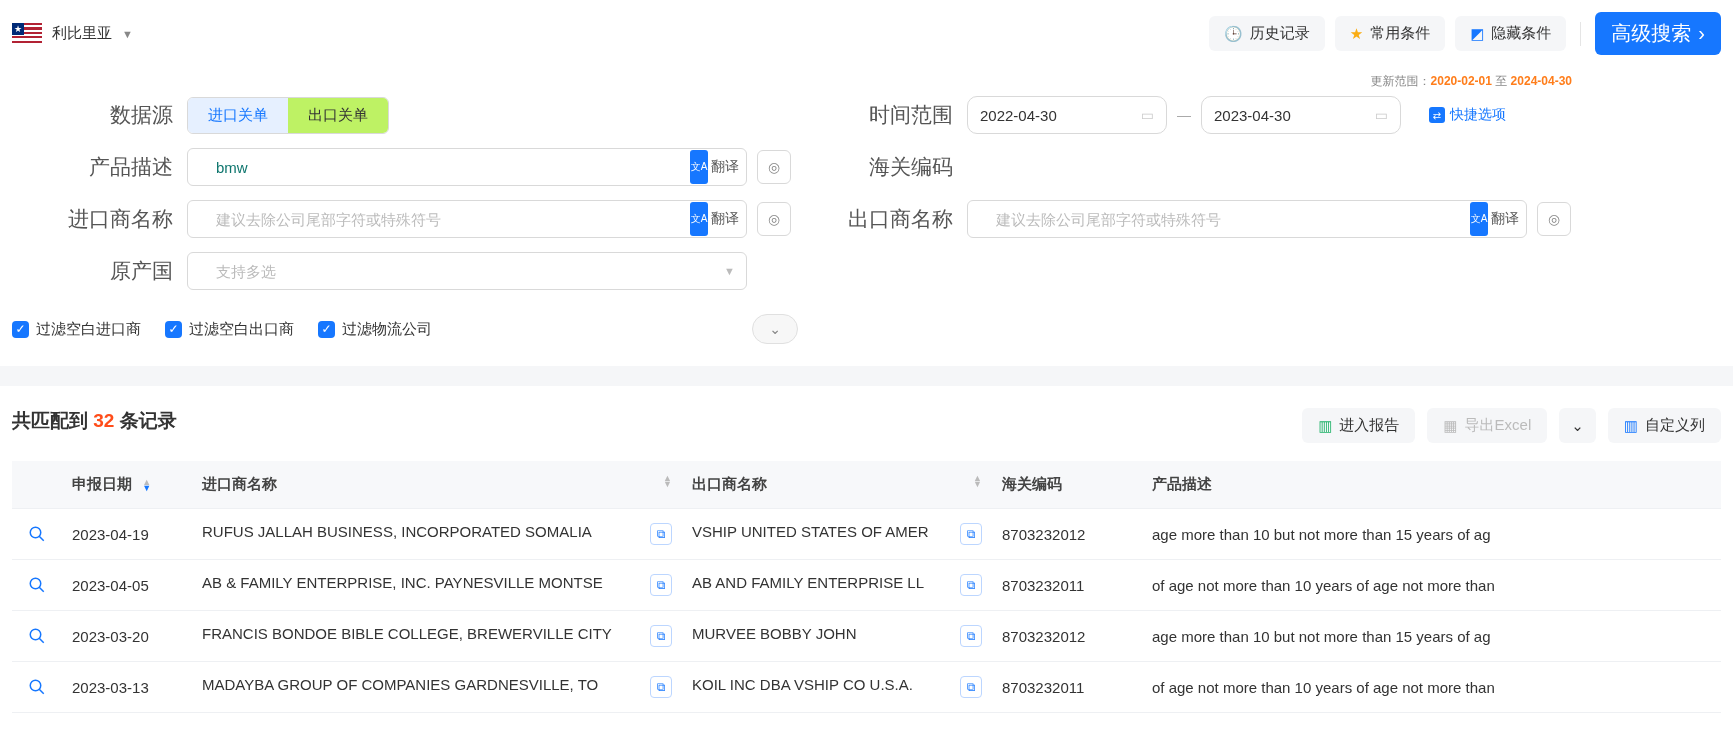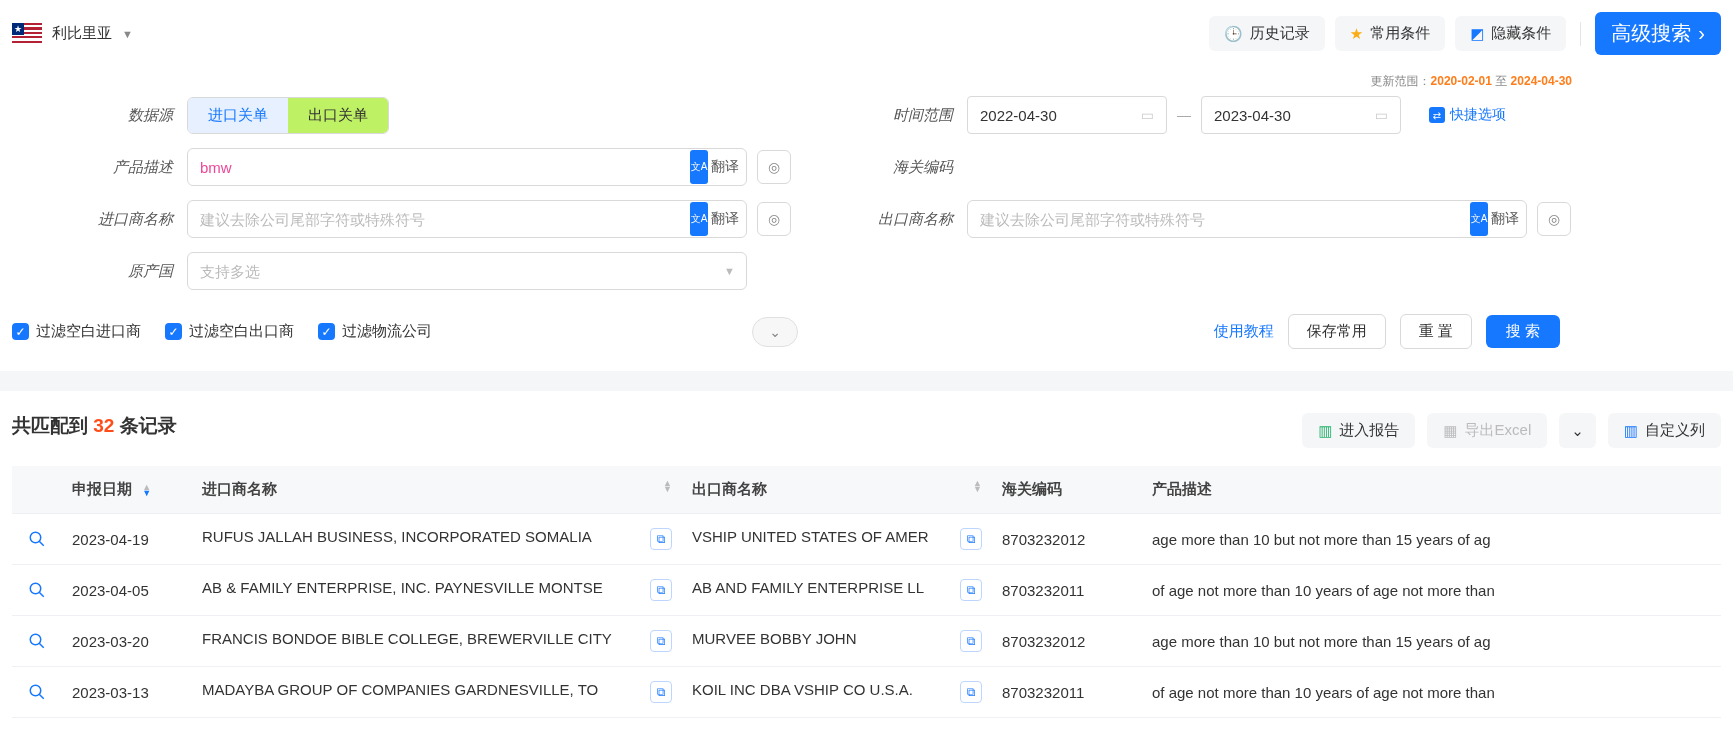--- a/index.html
+++ b/index.html
@@ -13,31 +13,31 @@
 .top-actions { display: flex; align-items: center; gap: 10px; }
 .pill-btn { display: flex; align-items: center; gap: 7px; padding: 8px 15px; border-radius: 6px; background: #f5f6f8; cursor: pointer; font-size: 15px; }
 .pill-btn .ico { font-size: 15px; }
 .vbar { width: 1px; height: 24px; background: #e5e5e5; margin: 0 4px; }
 .adv-btn { display: flex; align-items: center; gap: 7px; padding: 8px 16px; border-radius: 6px; background: #1677ff; color: #fff; cursor: pointer; font-size: 20px; }
 .form-area { padding: 0 12px; }
 .update-range { text-align: right; max-width: 1560px; margin-bottom: 6px; font-size: 12px; color: #888; }
 .update-range .d { color: #ff7d1a; font-weight: 600; }
 .row { display: flex; max-width: 1560px; margin-bottom: 14px; }
 .cell { display: flex; align-items: center; flex: 1; }
-.lbl { width: 175px; text-align: right; padding-right: 14px; color: #555; font-size: 15px; font-style: italic; }
+.lbl { width: 175px; text-align: right; padding-right: 14px; color: #555; font-size: 21px; }
 .seg { display: inline-flex; border: 1px solid #d9d9d9; border-radius: 6px; overflow: hidden; }
 .seg-opt { padding: 8px 20px; cursor: pointer; font-size: 15px; background: #bef264; }
 .seg-opt.active { background: #e6f0ff; color: #1677ff; }
 .input-wrap { position: relative; flex: 1; max-width: 560px; }
-.txt-input { width: 100%; height: 38px; padding: 0 12px; border: 1px solid #d9d9d9; border-radius: 6px; font-size: 15px; color: #ec4899; }
+.txt-input { width: 100%; height: 38px; padding: 0 28px; border: 1px solid #d9d9d9; border-radius: 6px; font-size: 15px; color: #0f766e; }
 .txt-input::placeholder { color: #bbb; }
 .translate-btn { position: absolute; right: 8px; top: 50%; transform: translateY(-50%); display: flex; align-items: center; gap: 3px; cursor: pointer; color: #555; }
 .tr-ico { width: 18px; height: 34px; background: #1677ff; border-radius: 3px; color: #fff; font-size: 10px; display: flex; align-items: center; justify-content: center; }
 .precise { width: 34px; height: 34px; margin-left: 10px; border: 1px solid #d9d9d9; border-radius: 6px; display: flex; align-items: center; justify-content: center; color: #888; cursor: pointer; }
-.date-input { width: 200px; height: 38px; padding: 12px 12px; border: 1px solid #d9d9d9; border-radius: 4px; font-size: 15px; display: flex; align-items: center; justify-content: space-between; cursor: pointer; }
+.date-input { width: 200px; height: 38px; padding: 12px 12px; border: 1px solid #d9d9d9; border-radius: 10px; font-size: 15px; display: flex; align-items: center; justify-content: space-between; cursor: pointer; }
 .date-sep { margin: 0 10px; color: #aaa; }
 .quick-opt { margin-left: 28px; color: #1677ff; display: flex; align-items: center; gap: 5px; cursor: pointer; }
 .quick-ico { width: 16px; height: 16px; background: #1677ff; border-radius: 3px; display: flex; align-items: center; justify-content: center; color: #fff; font-size: 10px; }
 .select-wrap { position: relative; width: 560px; }
 .select-caret { position: absolute; right: 12px; top: 50%; transform: translateY(-50%); color: #bbb; font-size: 11px; }
 .filter-row { display: flex; align-items: center; justify-content: space-between; padding: 10px 12px 22px; max-width: 1560px; margin: 0 auto 0 0; padding-left: 12px; padding-right: 0; }
 .filter-row-inner { display:flex; align-items:center; justify-content:space-between; width:100%; max-width:1556px; }
 .checks { display: flex; gap: 24px; align-items: center; }
 .chk { display: flex; align-items: center; gap: 7px; cursor: pointer; font-size: 15px; }
 .cbox { width: 17px; height: 17px; border-radius: 4px; background: #1677ff; color: #fff; display: flex; align-items: center; justify-content: center; font-size: 12px; }
@@ -203,26 +203,20 @@
       </div>
       <div class="chk">
         <span class="cbox">✓</span>
         <span>过滤物流公司</span>
       </div>
     </div>
     <div class="collapse-btn">
           <span>⌄</span>
         </div>
   </div>
-  <div class="right-actions">
-    <span class="link-btn">使用教程</span>
-    <span class="ghost-btn">保存常用</span>
-    <span class="ghost-btn">重 置</span>
-    <span class="primary-btn">搜 索</span>
-  </div>
  </div>
 </div>
 
 <div class="gap"></div>
 
 <div class="results-hdr">
   <div class="results-title">
     <span>共匹配到 </span><span class="cnt">32</span><span> 条记录</span>
   </div>
   <div class="results-actions">

